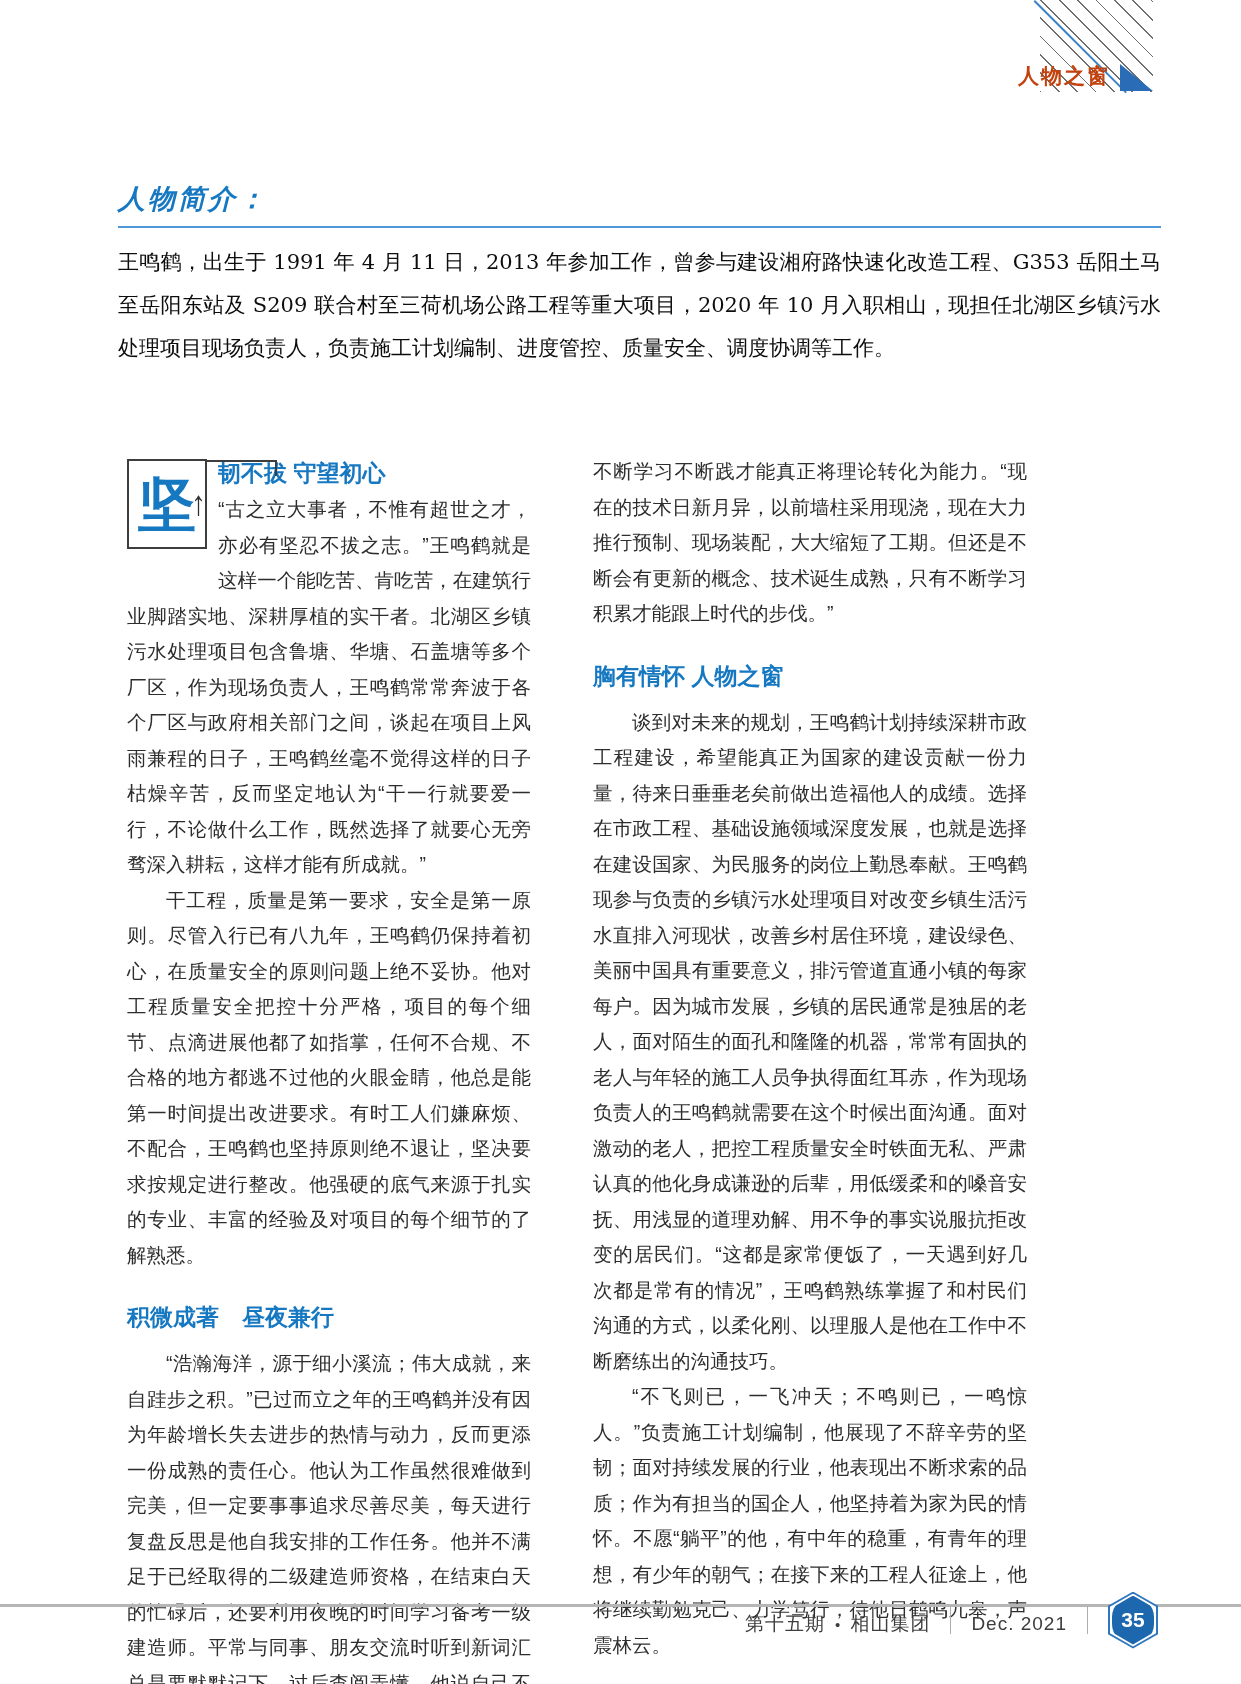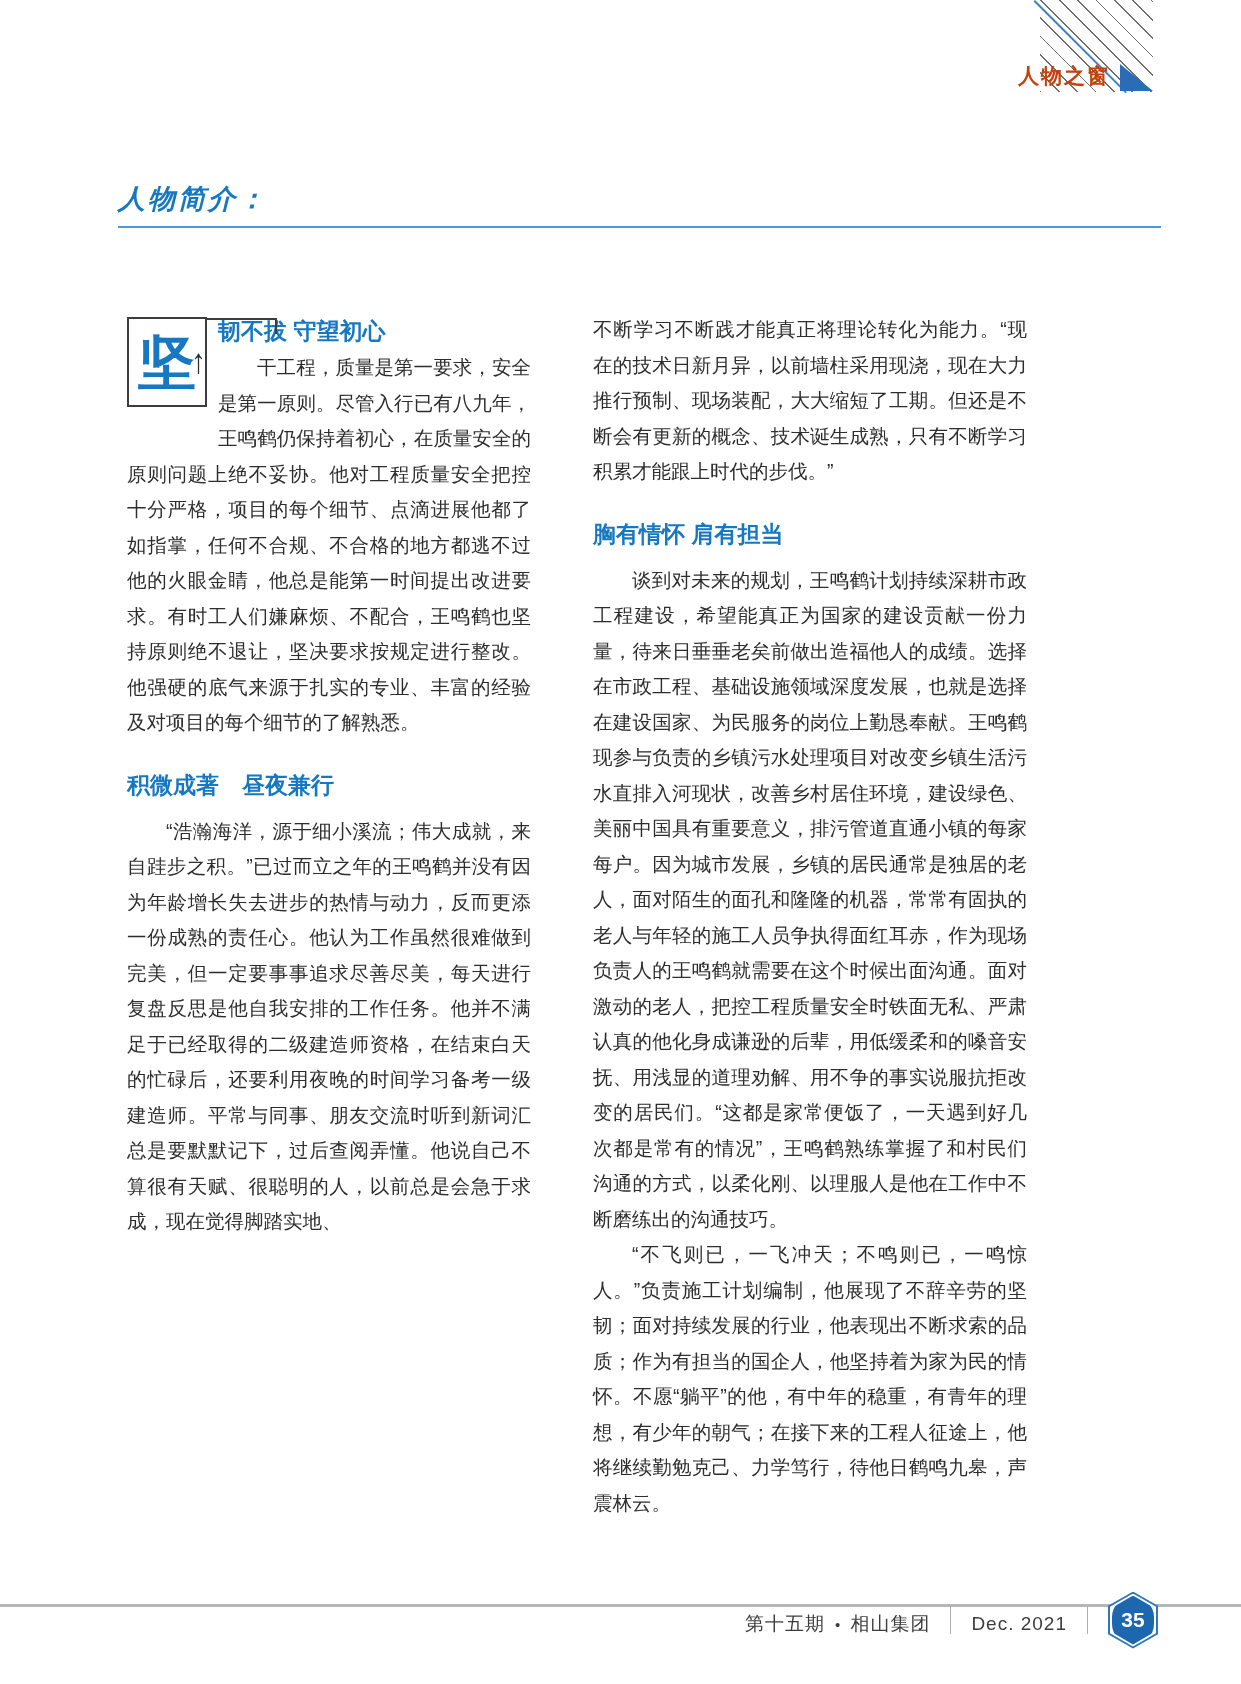--- a/index.html
+++ b/index.html
@@ -93,42 +93,44 @@
   <div class="corner-deco">
     <div class="stripes"></div>
     <div class="blue-diag"></div>
     <span class="corner-label">人物之窗</span>
     <div class="corner-triangle"></div>
   </div>
 
   <div class="profile">
     <h2 class="profile-title">人物简介：</h2>
     <div class="profile-rule"></div>
+    <p class="bio">王鸣鹤，出生于 1991 年 4 月 11 日，2013 年参加工作，曾参与建设湘府路快速化改造工程、G353 岳阳土马至岳阳东站及 S209 联合村至三荷机场公路工程等重大项目，2020 年 10 月入职相山，现担任北湖区乡镇污水处理项目现场负责人，负责施工计划编制、进度管控、质量安全、调度协调等工作。</p>
   </div>
 
   <div class="columns">
 
     <div class="col">
       <div class="dropcap">
         <div class="dropcap-box">
           <span class="dropcap-char">坚</span>
         </div>
         <div class="bracket-h"></div>
         <div class="bracket-v"></div>
         <span class="up-arrow">↑</span>
       </div>
       <h3 class="sec-h first">韧不拔 守望初心</h3>
+      <p class="no-indent">“古之立大事者，不惟有超世之才，亦必有坚忍不拔之志。”王鸣鹤就是这样一个能吃苦、肯吃苦，在建筑行业脚踏实地、深耕厚植的实干者。北湖区乡镇污水处理项目包含鲁塘、华塘、石盖塘等多个厂区，作为现场负责人，王鸣鹤常常奔波于各个厂区与政府相关部门之间，谈起在项目上风雨兼程的日子，王鸣鹤丝毫不觉得这样的日子枯燥辛苦，反而坚定地认为“干一行就要爱一行，不论做什么工作，既然选择了就要心无旁骛深入耕耘，这样才能有所成就。”</p>
       <p>干工程，质量是第一要求，安全是第一原则。尽管入行已有八九年，王鸣鹤仍保持着初心，在质量安全的原则问题上绝不妥协。他对工程质量安全把控十分严格，项目的每个细节、点滴进展他都了如指掌，任何不合规、不合格的地方都逃不过他的火眼金睛，他总是能第一时间提出改进要求。有时工人们嫌麻烦、不配合，王鸣鹤也坚持原则绝不退让，坚决要求按规定进行整改。他强硬的底气来源于扎实的专业、丰富的经验及对项目的每个细节的了解熟悉。</p>
       <h3 class="sec-h">积微成著　昼夜兼行</h3>
       <p>“浩瀚海洋，源于细小溪流；伟大成就，来自跬步之积。”已过而立之年的王鸣鹤并没有因为年龄增长失去进步的热情与动力，反而更添一份成熟的责任心。他认为工作虽然很难做到完美，但一定要事事追求尽善尽美，每天进行复盘反思是他自我安排的工作任务。他并不满足于已经取得的二级建造师资格，在结束白天的忙碌后，还要利用夜晚的时间学习备考一级建造师。平常与同事、朋友交流时听到新词汇总是要默默记下，过后查阅弄懂。他说自己不算很有天赋、很聪明的人，以前总是会急于求成，现在觉得脚踏实地、</p>
     </div>
 
     <div class="col">
       <p class="no-indent">不断学习不断践才能真正将理论转化为能力。“现在的技术日新月异，以前墙柱采用现浇，现在大力推行预制、现场装配，大大缩短了工期。但还是不断会有更新的概念、技术诞生成熟，只有不断学习积累才能跟上时代的步伐。”</p>
-      <h3 class="sec-h">胸有情怀 肩有担当</h3>
+      <h3 class="sec-h">胸有情怀 人物之窗</h3>
       <p>谈到对未来的规划，王鸣鹤计划持续深耕市政工程建设，希望能真正为国家的建设贡献一份力量，待来日垂垂老矣前做出造福他人的成绩。选择在市政工程、基础设施领域深度发展，也就是选择在建设国家、为民服务的岗位上勤恳奉献。王鸣鹤现参与负责的乡镇污水处理项目对改变乡镇生活污水直排入河现状，改善乡村居住环境，建设绿色、美丽中国具有重要意义，排污管道直通小镇的每家每户。因为城市发展，乡镇的居民通常是独居的老人，面对陌生的面孔和隆隆的机器，常常有固执的老人与年轻的施工人员争执得面红耳赤，作为现场负责人的王鸣鹤就需要在这个时候出面沟通。面对激动的老人，把控工程质量安全时铁面无私、严肃认真的他化身成谦逊的后辈，用低缓柔和的嗓音安抚、用浅显的道理劝解、用不争的事实说服抗拒改变的居民们。“这都是家常便饭了，一天遇到好几次都是常有的情况”，王鸣鹤熟练掌握了和村民们沟通的方式，以柔化刚、以理服人是他在工作中不断磨练出的沟通技巧。</p>
       <p>“不飞则已，一飞冲天；不鸣则已，一鸣惊人。”负责施工计划编制，他展现了不辞辛劳的坚韧；面对持续发展的行业，他表现出不断求索的品质；作为有担当的国企人，他坚持着为家为民的情怀。不愿“躺平”的他，有中年的稳重，有青年的理想，有少年的朝气；在接下来的工程人征途上，他将继续勤勉克己、力学笃行，待他日鹤鸣九皋，声震林云。</p>
     </div>
 
   </div>
 
   <div class="footer">
     <div class="footer-rule"></div>
     <div class="footer-row">
       <span class="f-text">第十五期</span>

